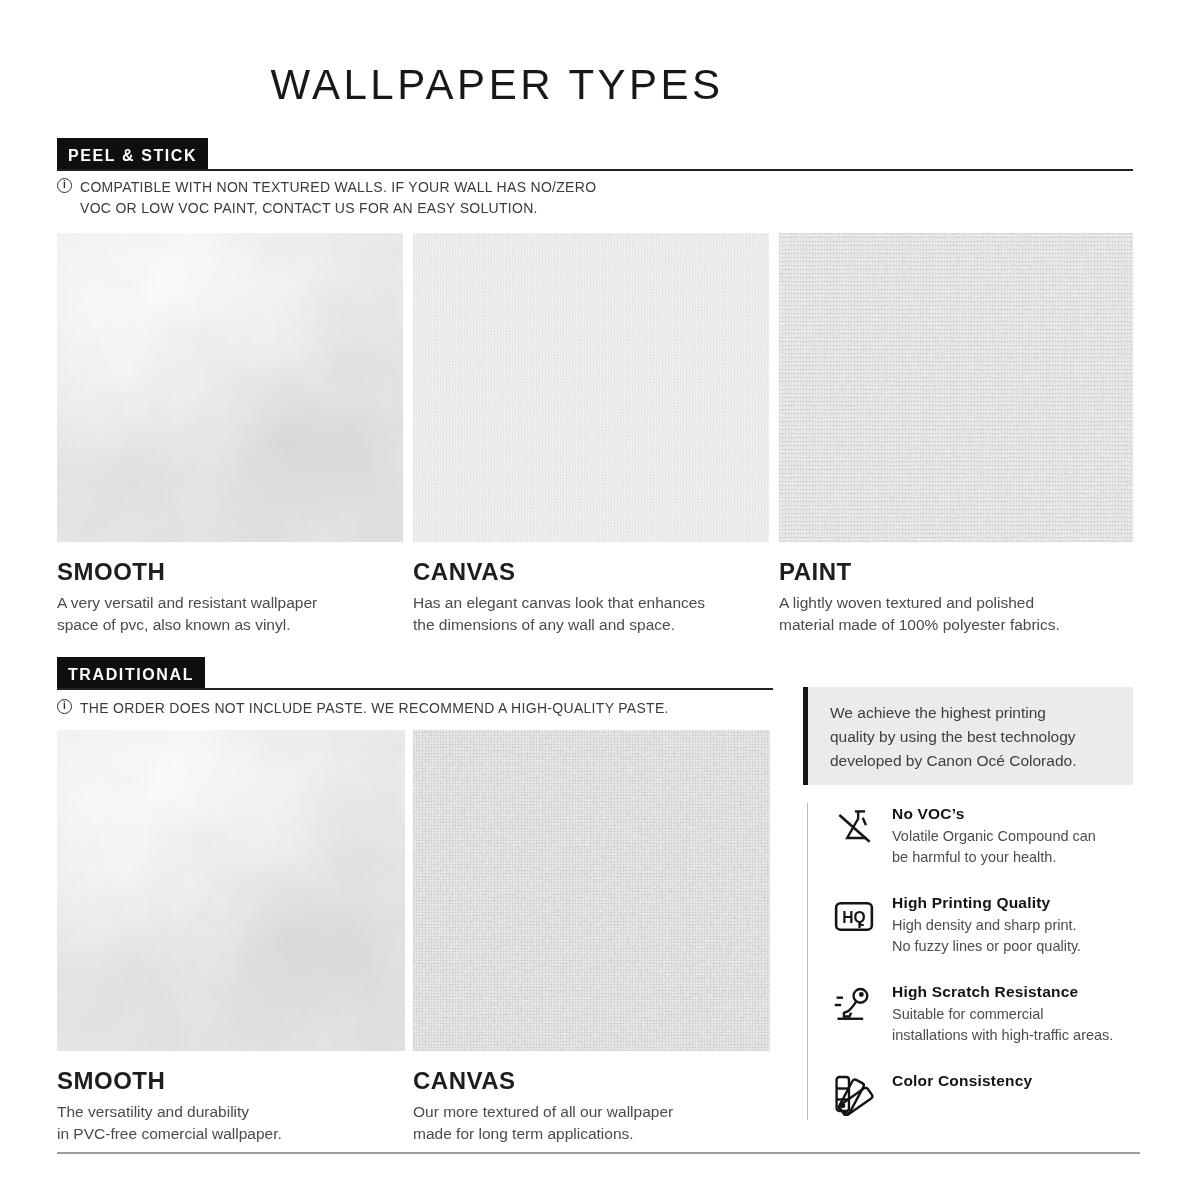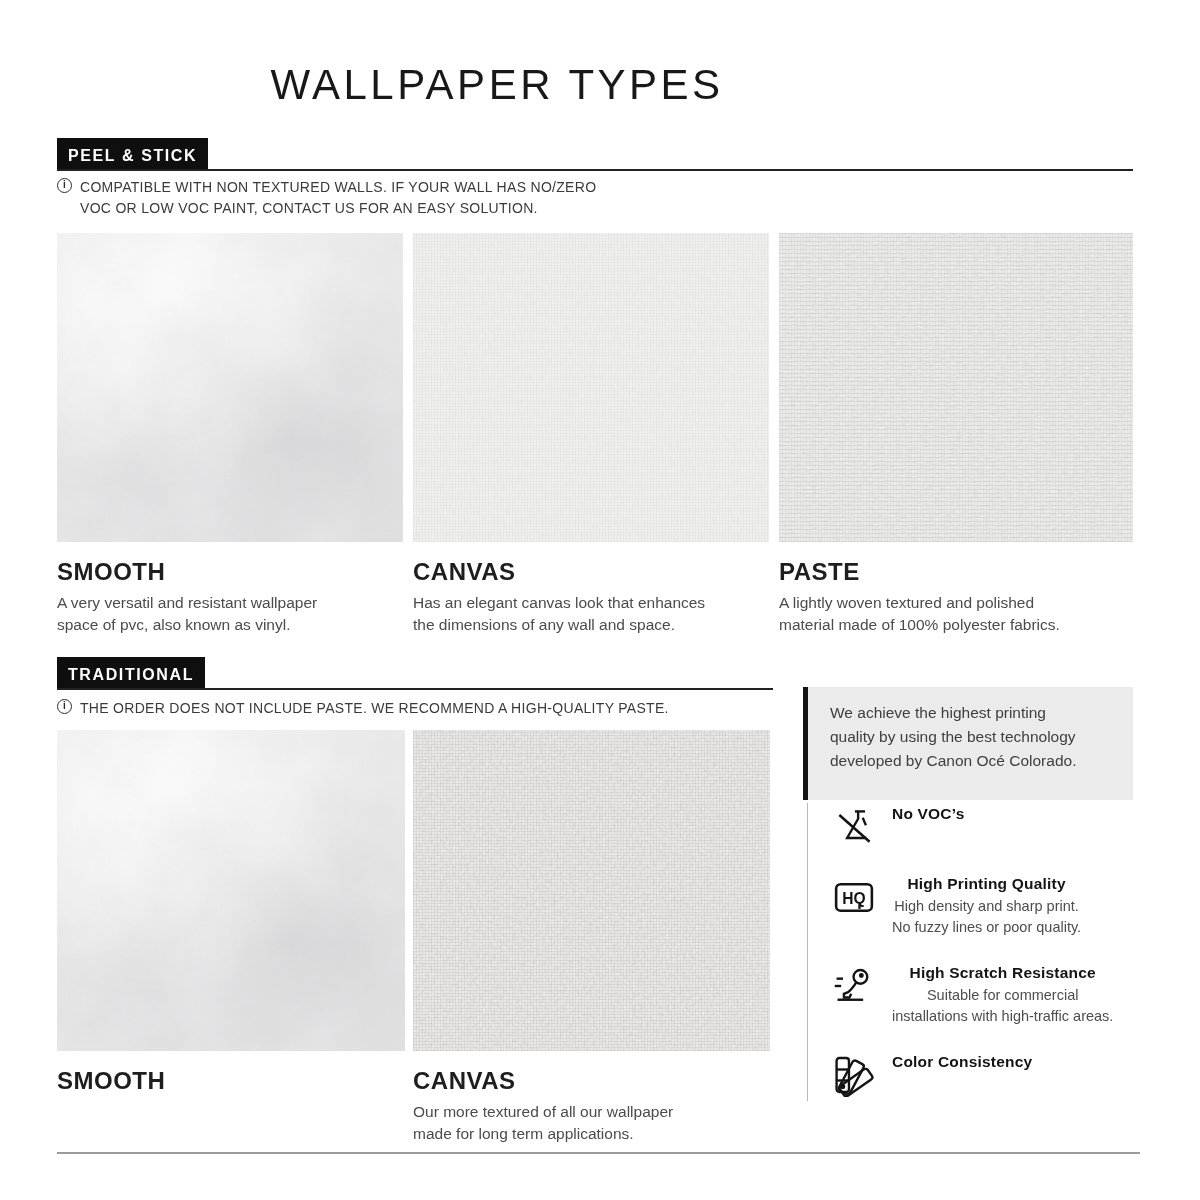--- a/index.html
+++ b/index.html
@@ -60,27 +60,27 @@
       repeating-linear-gradient(0deg, rgba(115,112,105,0.10) 0 1px, rgba(0,0,0,0) 1px 3px),
       repeating-linear-gradient(90deg, rgba(115,112,105,0.10) 0 1px, rgba(0,0,0,0) 1px 3px); }
 
   .sw-name { margin-top:16px; font-size:24px; font-weight:600; letter-spacing:0.5px; color:#1e1e1e; }
   .sw-desc { margin-top:6px; font-size:15.5px; line-height:1.42; color:#4b4b4b; white-space:pre-line; }
 
   
   .quote {
     position:absolute; left:803px; top:676px; width:330px; min-height:97px;
     background:#ebebeb; border-left:5px solid #141414;
-    padding:14px 10px 27px 22px; font-size:15.5px; line-height:1.55; color:#3e3e3e;
+    padding:14px 10px 12px 22px; font-size:15.5px; line-height:1.55; color:#3e3e3e;
     white-space:pre-line;
   }
   .features {
     position:absolute; left:807px; top:792px; width:333px;
     border-left:1px solid #b9b9b9; padding:2px 0 4px 24px;
-    display:flex; flex-direction:column; gap:26px;text-align:center;
+    display:flex; flex-direction:column; gap:26px;
   }
   .feature { display:flex; gap:16px; align-items:flex-start; }
   .f-icon { flex:0 0 44px; width:44px; height:44px; }
   .f-title { font-size:15.5px; font-weight:bold; color:#141414; letter-spacing:0.2px; }
   .f-desc { margin-top:3px; font-size:14.5px; line-height:1.45; color:#4d4d4d; white-space:pre-line; }
 
   .bottom-rule { position:absolute; left:57px; top:1141px; width:1084px; height:2px; background:#9b9b9b; }
 </style>
 </head>
 <body>
@@ -166,40 +166,42 @@
     <div class="sw-desc">Has an elegant canvas look that enhances
 the dimensions of any wall and space.</div>
   </div>
 
   <div class="col col-f1 row1">
     <div class="swatch tex-fabric">
       <svg class="grain" preserveAspectRatio="none">
           <rect width="100%" height="100%" filter="url(#g-fabric)"></rect>
         </svg>
     </div>
-    <div class="sw-name">PASTE</div>
+    <div class="sw-name">PAINT</div>
     <div class="sw-desc">A lightly woven textured and polished
 material made of 100% polyester fabrics.</div>
   </div>
 
   <div class="section-head second">
     <span class="badge">TRADITIONAL</span>
   </div>
   <div class="note second">
     <span class="info-icon">i</span>
     <span class="note-text">THE ORDER DOES NOT INCLUDE PASTE. WE RECOMMEND A HIGH-QUALITY PASTE.</span>
   </div>
 
   <div class="col col-s2 row2">
     <div class="swatch tex-smooth">
       <svg class="grain" preserveAspectRatio="none">
           <rect width="100%" height="100%" filter="url(#g-smooth)"></rect>
         </svg>
     </div>
     <div class="sw-name">SMOOTH</div>
+    <div class="sw-desc">The versatility and durability
+in PVC-free comercial wallpaper.</div>
   </div>
 
   <div class="col col-c2 row2">
     <div class="swatch tex-rough">
       <svg class="grain" preserveAspectRatio="none">
           <rect width="100%" height="100%" filter="url(#g-rough)"></rect>
         </svg>
     </div>
     <div class="sw-name">CANVAS</div>
     <div class="sw-desc">Our more textured of all our wallpaper
@@ -216,20 +218,22 @@
       <svg class="f-icon" viewBox="0 0 48 48">
         <g fill="none" stroke="#141414" stroke-width="2.6">
           <path d="M25 7 h11"></path>
           <path d="M28.5 7 v8 L16.5 36 h21"></path>
           <path d="M33.5 14 l3.5 8"></path>
           <path d="M8 11 L41 40" stroke-width="2.8"></path>
         </g>
       </svg>
       <div>
         <div class="f-title">No VOC’s</div>
+        <div class="f-desc">Volatile Organic Compound can
+be harmful to your health.</div>
       </div>
     </div>
 
     <div class="feature">
       <svg class="f-icon" viewBox="0 0 48 48">
         <rect x="4.5" y="10" width="39" height="29" rx="5" fill="none" stroke="#141414" stroke-width="2.8"></rect>
         <text x="24" y="31.5" text-anchor="middle" font-family="Liberation Sans, DejaVu Sans, sans-serif" font-size="17" font-weight="bold" fill="#141414">HQ</text>
         <path d="M30 31 v6" stroke="#141414" stroke-width="2.6"></path>
       </svg>
       <div>

